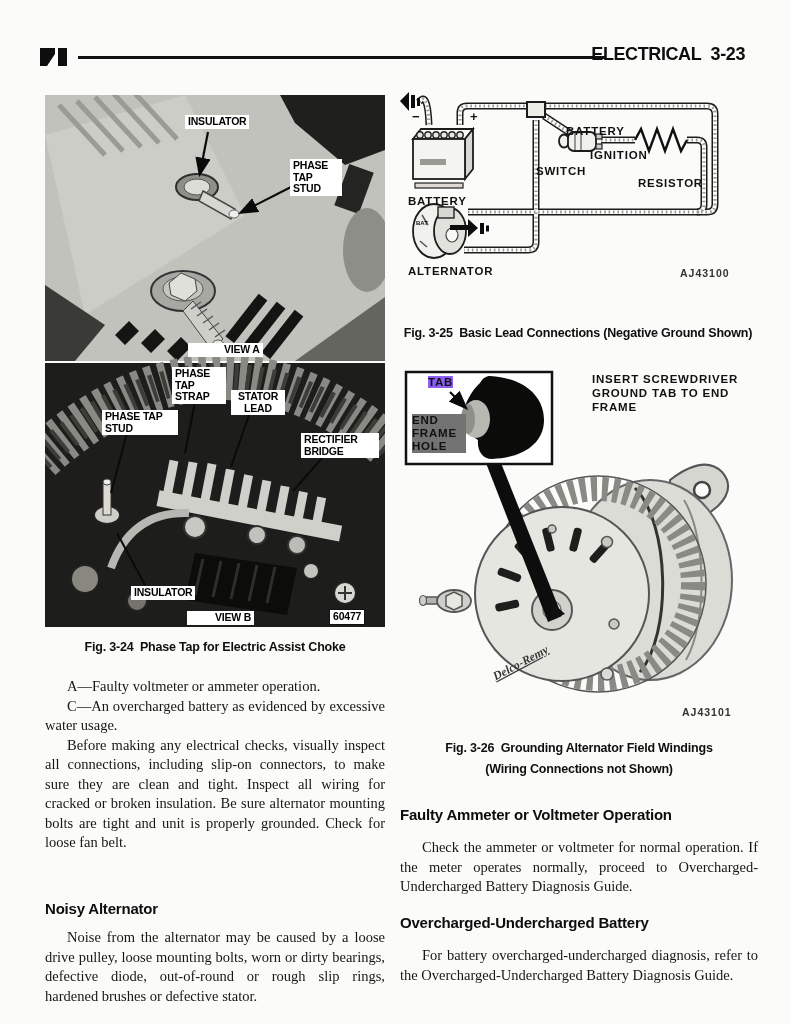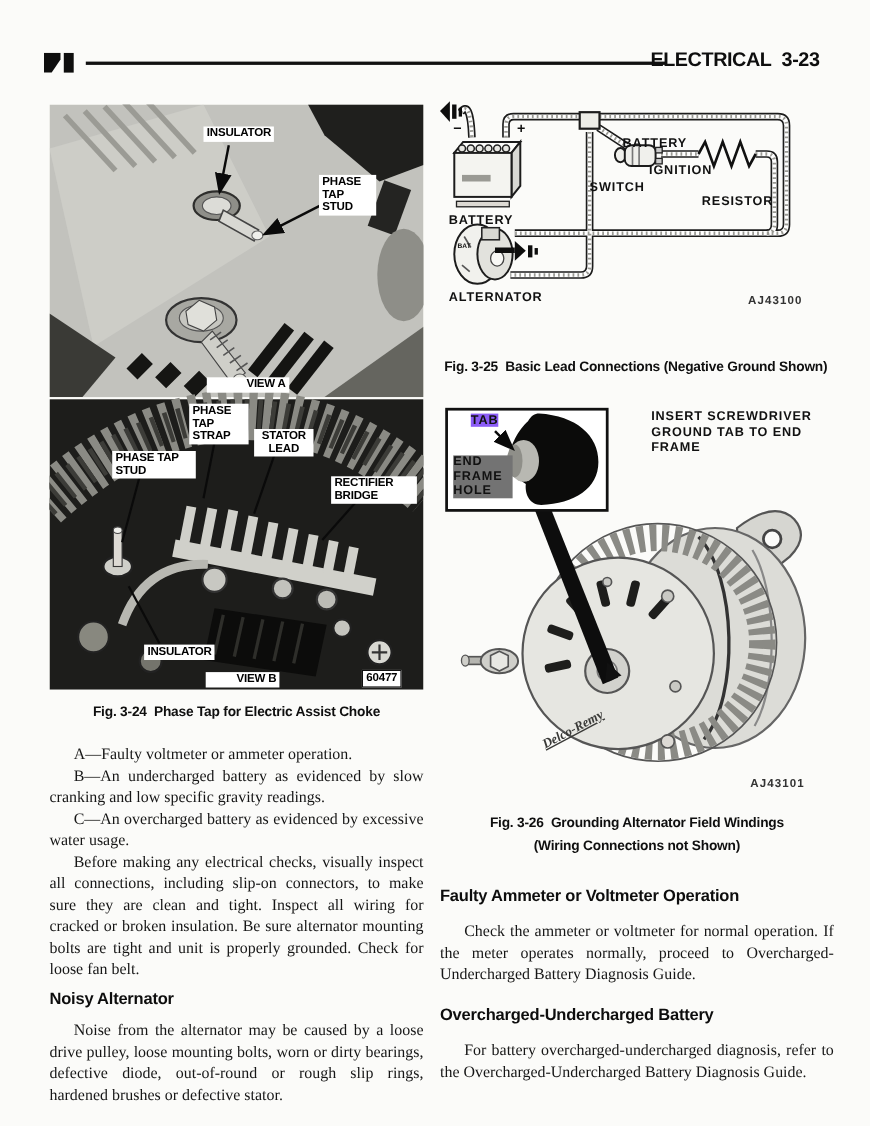--- a/index.html
+++ b/index.html
@@ -163,21 +163,20 @@
     <div class="plabel wrap" style="left:57px;top:315px;width:70px;">PHASE TAP STUD</div>
     <div class="plabel wrap" style="left:256px;top:338px;width:72px;">RECTIFIER BRIDGE</div>
     <div class="plabel" style="left:86px;top:491px;">INSULATOR</div>
     <div class="plabel" style="left:142px;top:516px;padding-left:28px;">VIEW B</div>
     <div class="plabel boxed" style="left:284px;top:514px;">60477</div>
   </div>
   <div class="caption" style="left:45px;top:640px;width:340px;">Fig. 3-24  Phase Tap for Electric Assist Choke</div>
 
   <div class="body-block" style="left:45px;top:677px;width:340px;">
     <p>A—Faulty voltmeter or ammeter operation.</p>
-    <p>B—An undercharged battery as evidenced by slow cranking and low specific gravity readings.</p>
     <p>C—An overcharged battery as evidenced by excessive water usage.</p>
     <p>Before making any electrical checks, visually inspect all connections, including slip-on connectors, to make sure they are clean and tight. Inspect all wiring for cracked or broken insulation. Be sure alternator mounting bolts are tight and unit is properly grounded. Check for loose fan belt.</p>
   </div>
   <div class="sechead" style="left:45px;top:900px;">Noisy Alternator</div>
   <div class="body-block" style="left:45px;top:928px;width:340px;">
     <p>Noise from the alternator may be caused by a loose drive pulley, loose mounting bolts, worn or dirty bearings, defective diode, out-of-round or rough slip rings, hardened brushes or defective stator.</p>
   </div>
 
   <div class="abs" style="left:398px;top:73px;width:360px;height:218px;">
     <svg width="360" height="218" viewBox="0 0 360 218">

